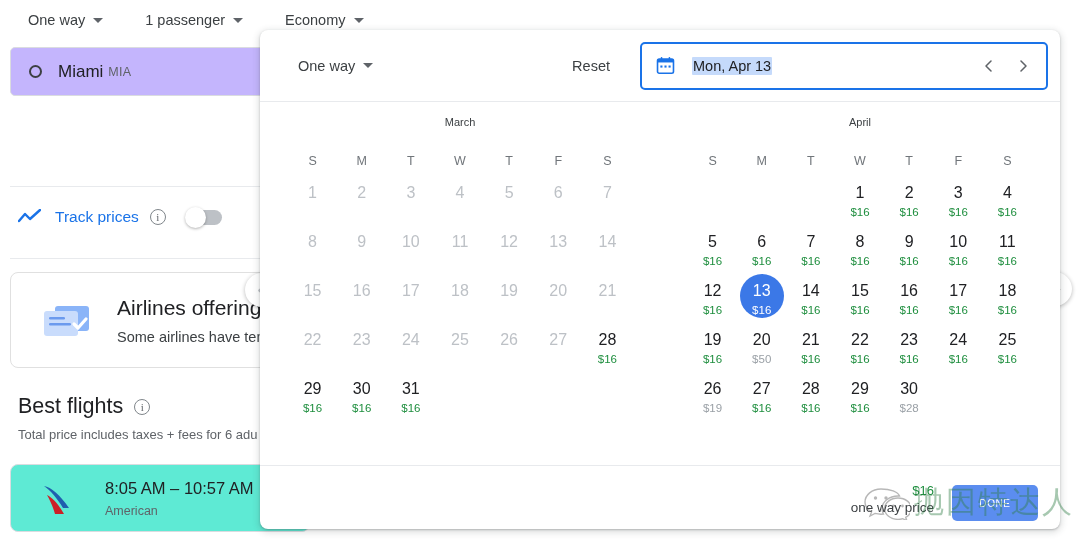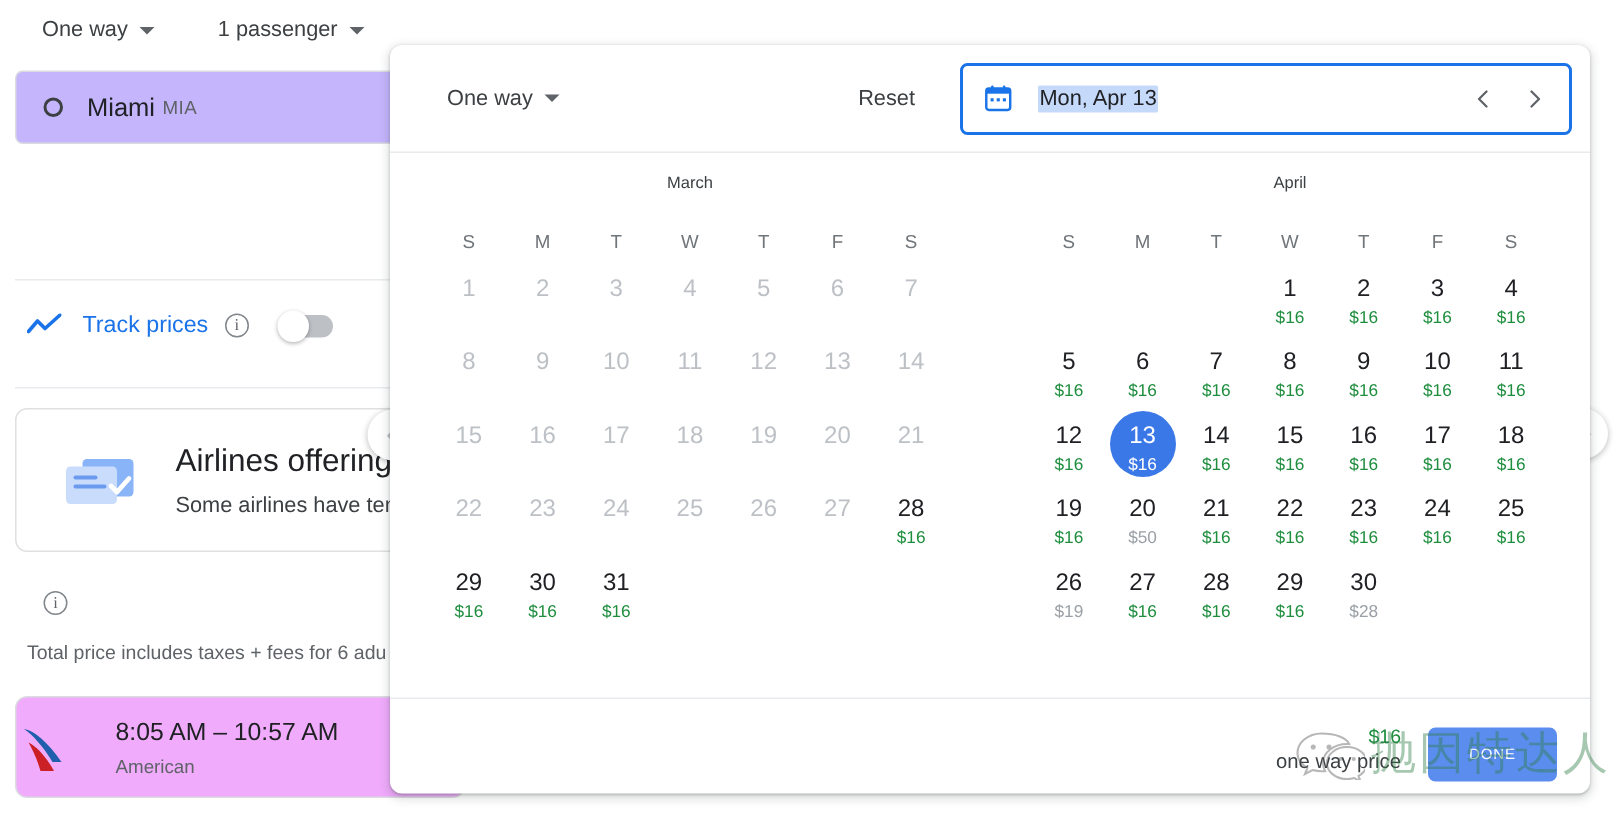--- a/index.html
+++ b/index.html
@@ -51,22 +51,22 @@
   .notice-text { margin-left: 22px; }
   .notice-title { font-size: 21px; color: #202124; white-space: nowrap; }
   .notice-sub { font-size: 14.5px; color: #3c4043; margin-top: 9px; white-space: nowrap; }
 
   .best { position: absolute; left: 18px; top: 394px; display:flex; align-items:center; }
   .best-title { font-size: 21.5px; color: #202124; }
   .best-sub { position: absolute; left: 18px; top: 427px; font-size: 13px; color: #5f6368;
               white-space: nowrap; }
 
   .flight-card { position: absolute; left: 10px; top: 464px; width: 300px; height: 68px;
-                 border: 1px solid #dadce0; border-radius: 8px; background:#f0abfc;
-                 display:flex; align-items:center; }
+                 border: 1px solid #dadce0; border-radius: 8px; background:#5eead4;
+                 display:flex; align-items:center; padding-left: 28px; }
   .flight-info { margin-left: 26px; }
   .flight-time { font-size: 16.5px; color: #202124; white-space: nowrap; }
   .flight-airline { font-size: 12.5px; color: #5f6368; margin-top: 6px; }
 
   
   .page-arrow { position: absolute; width: 34px; height: 34px; border-radius: 50%;
                 background: #fff; box-shadow: 0 1px 4px rgba(0,0,0,.28);
                 display:flex; align-items:center; justify-content:center; }
   .page-arrow.left  { left: 245px; top: 273px; }
   .page-arrow.right { left: 1038px; top: 272px; }
@@ -138,20 +138,24 @@
 
     <div class="topbar">
       <div class="tb-item">
         <span>One way</span>
         <span class="caret-tri"></span>
       </div>
       <div class="tb-item" style="margin-left:22px;">
         <span>1 passenger</span>
         <span class="caret-tri"></span>
       </div>
+      <div class="tb-item" style="margin-left:22px;">
+        <span>Economy</span>
+        <span class="caret-tri"></span>
+      </div>
     </div>
 
     <div class="origin-box">
       <span class="origin-ring"></span>
       <span class="origin-text">Miami</span>
       <span class="origin-code">MIA</span>
     </div>
 
     <div class="hrule" style="top:186px;"></div>
 
@@ -176,20 +180,21 @@
         <rect x="8" y="23" width="22" height="2.6" rx="1.3" fill="#6b9aee"></rect>
         <path d="M33 24 l4 4 l8 -9" stroke="#fff" stroke-width="3.2" fill="none" stroke-linecap="round" stroke-linejoin="round"></path>
       </svg>
       <div class="notice-text">
         <div class="notice-title">Airlines offering</div>
         <div class="notice-sub">Some airlines have temp</div>
       </div>
     </div>
 
     <div class="best">
+      <span class="best-title">Best flights</span>
       <span class="info-i">i</span>
     </div>
     <div class="best-sub">Total price includes taxes + fees for 6 adu</div>
 
     <div class="flight-card">
       <svg width="40" height="34" viewBox="0 0 40 34">
         <path d="M5 5 C12 6, 21 14, 30 27 L24 27 C18 17, 11 9, 5 5 Z" fill="#1f5fae"></path>
         <path d="M8 14 C14 17, 20 24, 25 33 L16 33 C14 26, 11 19, 8 14 Z" fill="#cc2027"></path>
       </svg>
       <div class="flight-info">

